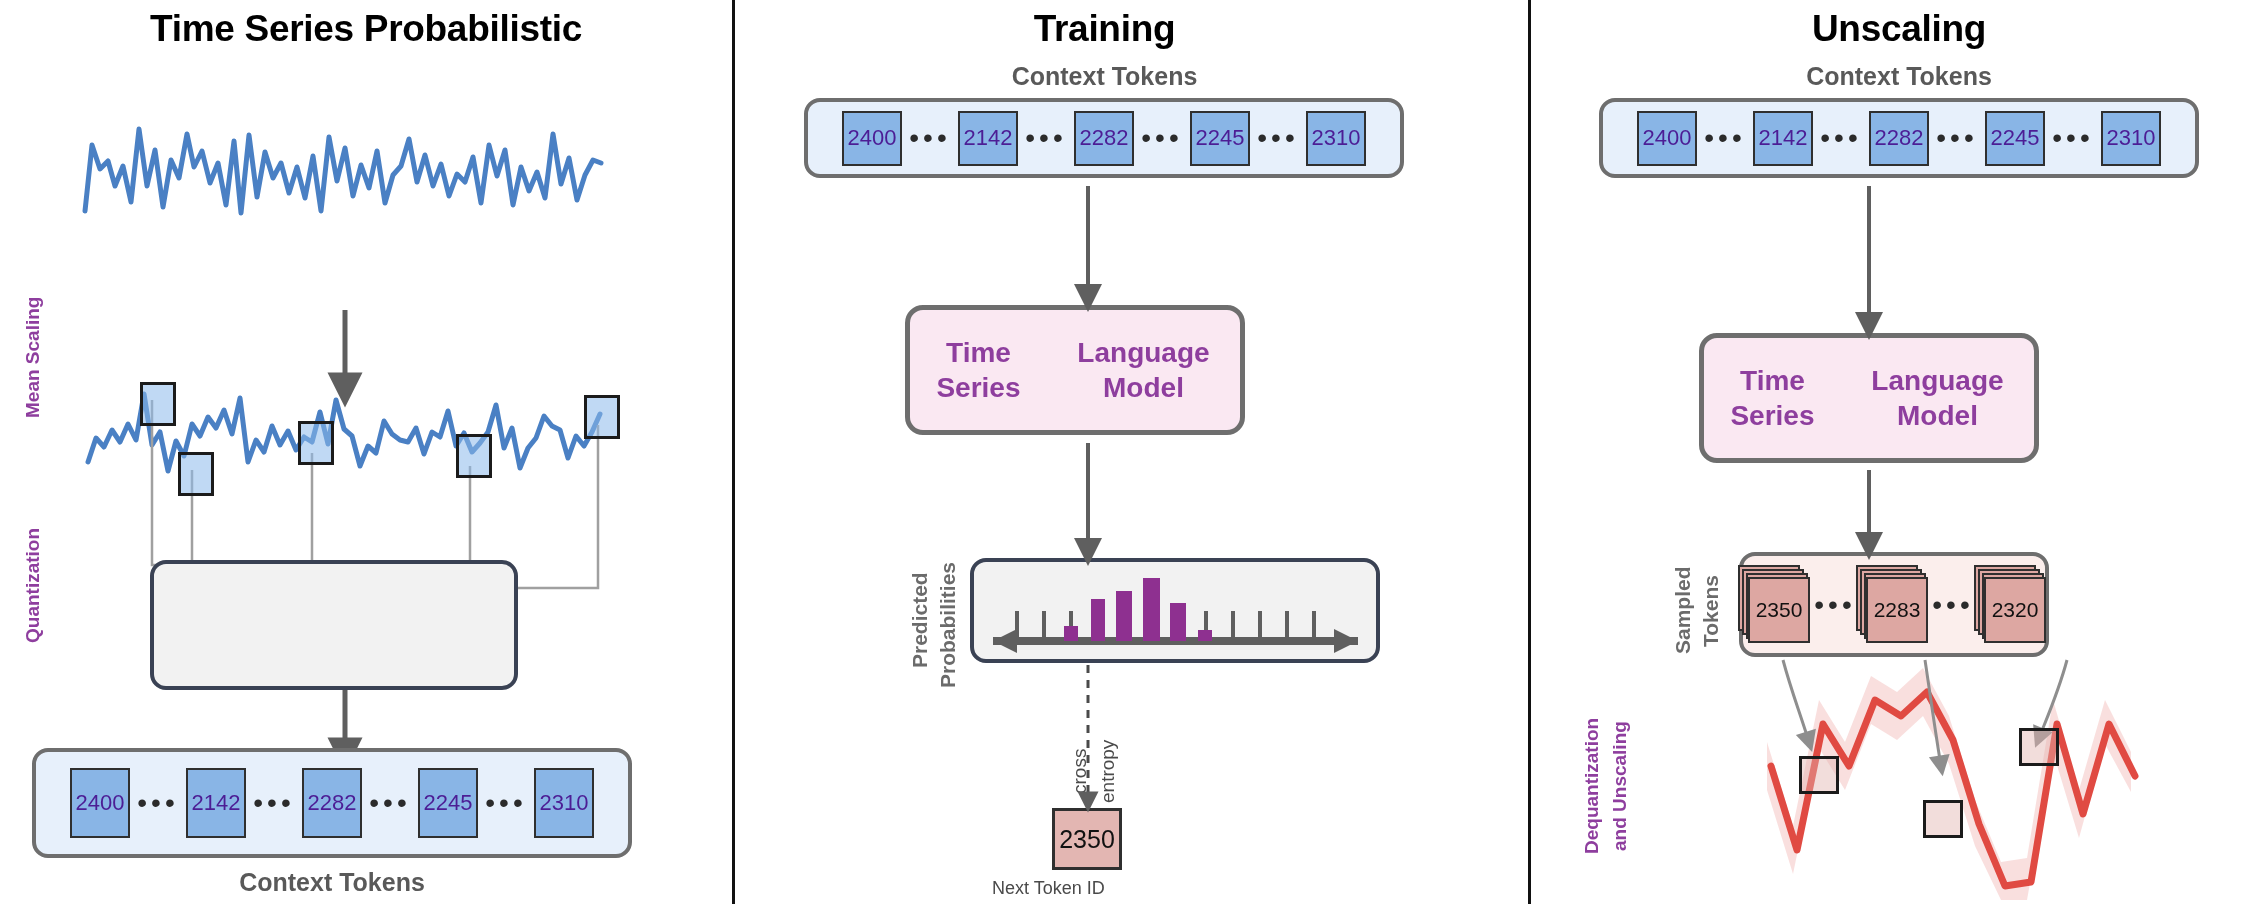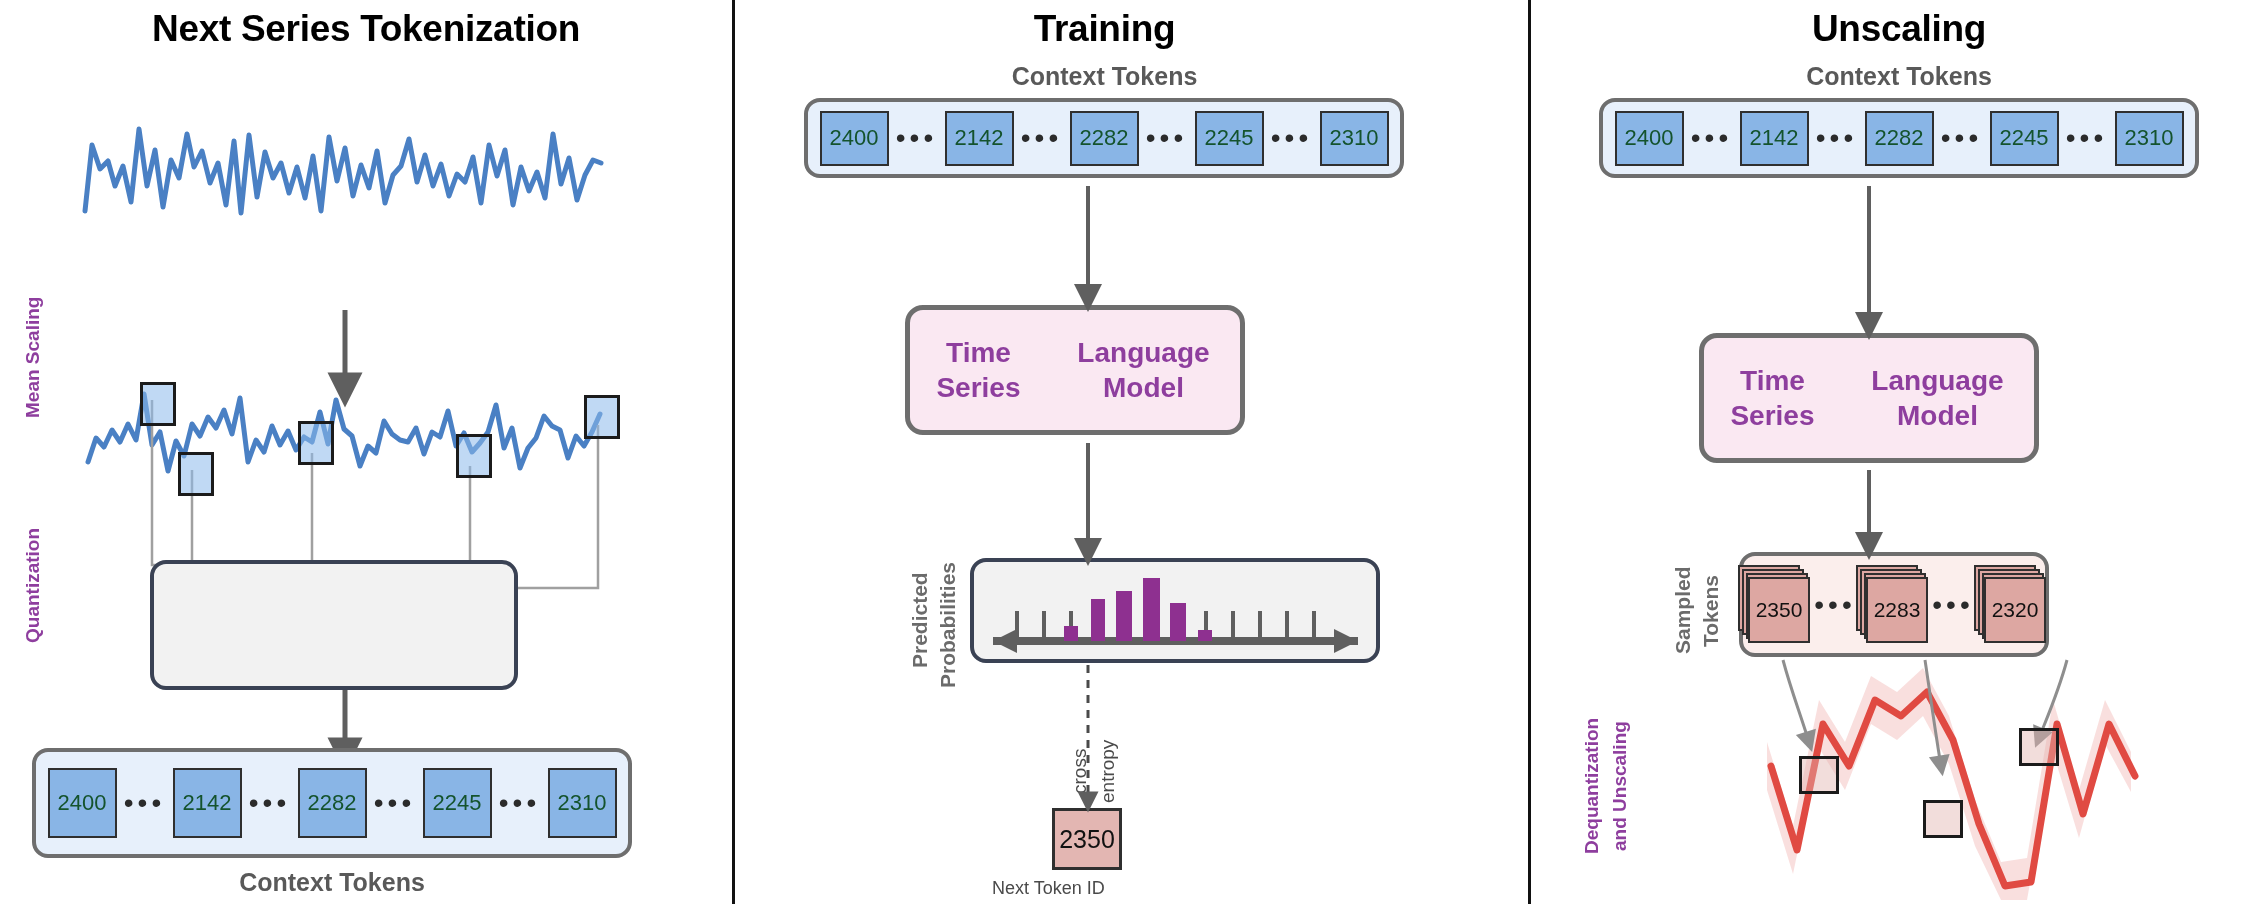--- a/index.html
+++ b/index.html
@@ -50,25 +50,25 @@
   .token-strip {
     position: absolute;
     background: #e7f0fb;
     border: 4px solid #6e6e6e;
     border-radius: 16px;
     display: flex; align-items: center; justify-content: center;
   }
   .token-strip.pink { background: #fbeeec; }
 
   .tok {
-    width: 69px; height: 70px;
+    width: 60px; height: 70px;
     background: #89b5e6;
     border: 2px solid #2f2f2f;
     display: flex; align-items: center; justify-content: center;
-    font-size: 22px; color: #14532d;
+    font-size: 22px; color: #4c1d95;
     flex: 0 0 auto;
   }
   .ell {
     width: 56px; text-align: center;
     font-size: 28px; color: #2b2b2b; letter-spacing: 4px;
     line-height: 0.5; flex: 0 0 auto;
   }
 
   
   .stok-wrap { position: relative; width: 76px; height: 80px; flex: 0 0 auto; }
@@ -123,21 +123,21 @@
 </head>
 <body>
 
 <div id="root">
 
   <div class="divider" id="div1"></div>
   <div class="divider" id="div2"></div>
 
   <div class="panel" id="panel-tok">
 
-    <div class="panel-title">Next Series Tokenization</div>
+    <div class="panel-title">Time Series Probabilistic</div>
 
 
     <div class="vlabel" style="left:22px;top:243px;width:22px;height:228px;">Mean Scaling</div>
 
     <div class="vlabel" style="left:22px;top:470px;width:22px;height:230px;">Quantization</div>
 
     <svg width="732" height="904">
       <defs>
         <marker id="ar-dark" markerWidth="9" markerHeight="9" refX="4.5" refY="4.5" orient="auto">
           <path d="M1,1 L8,4.5 L1,8 z" fill="#5f5f5f"></path>

